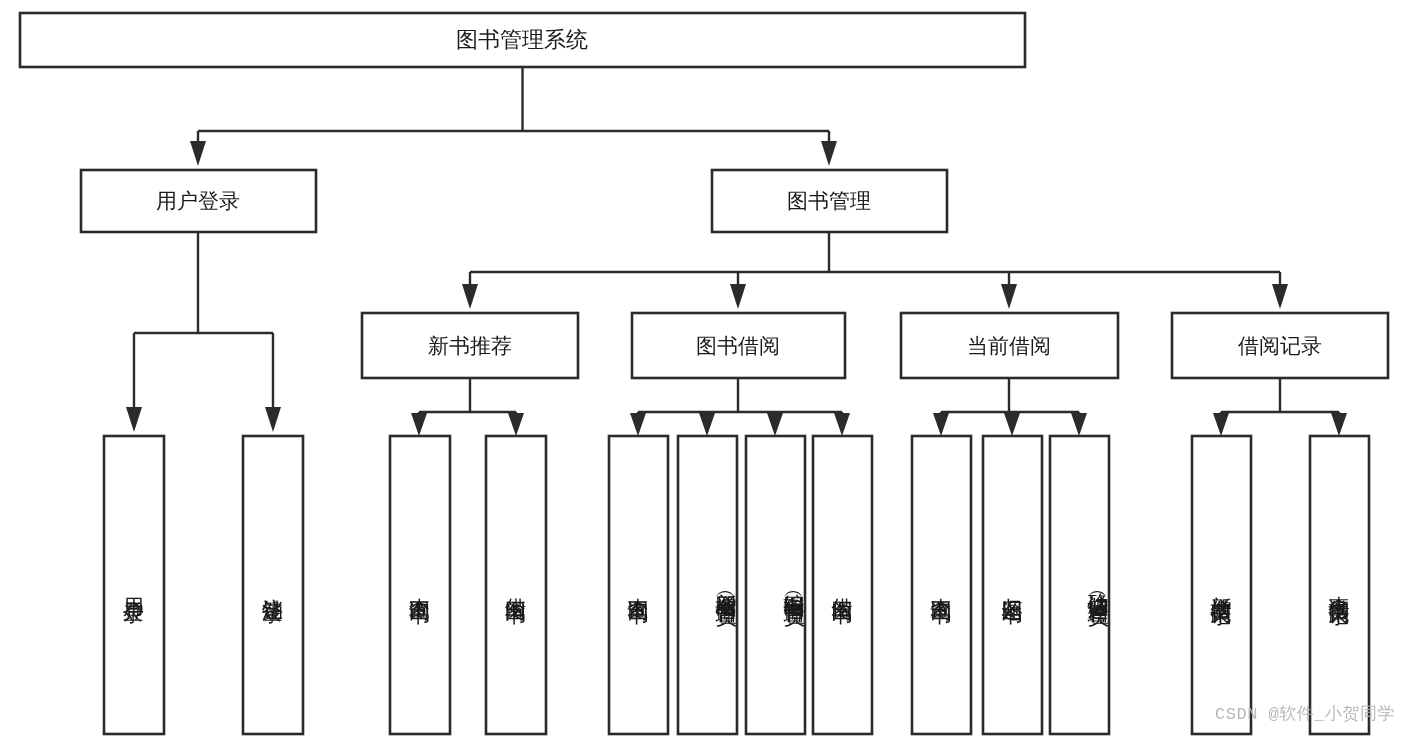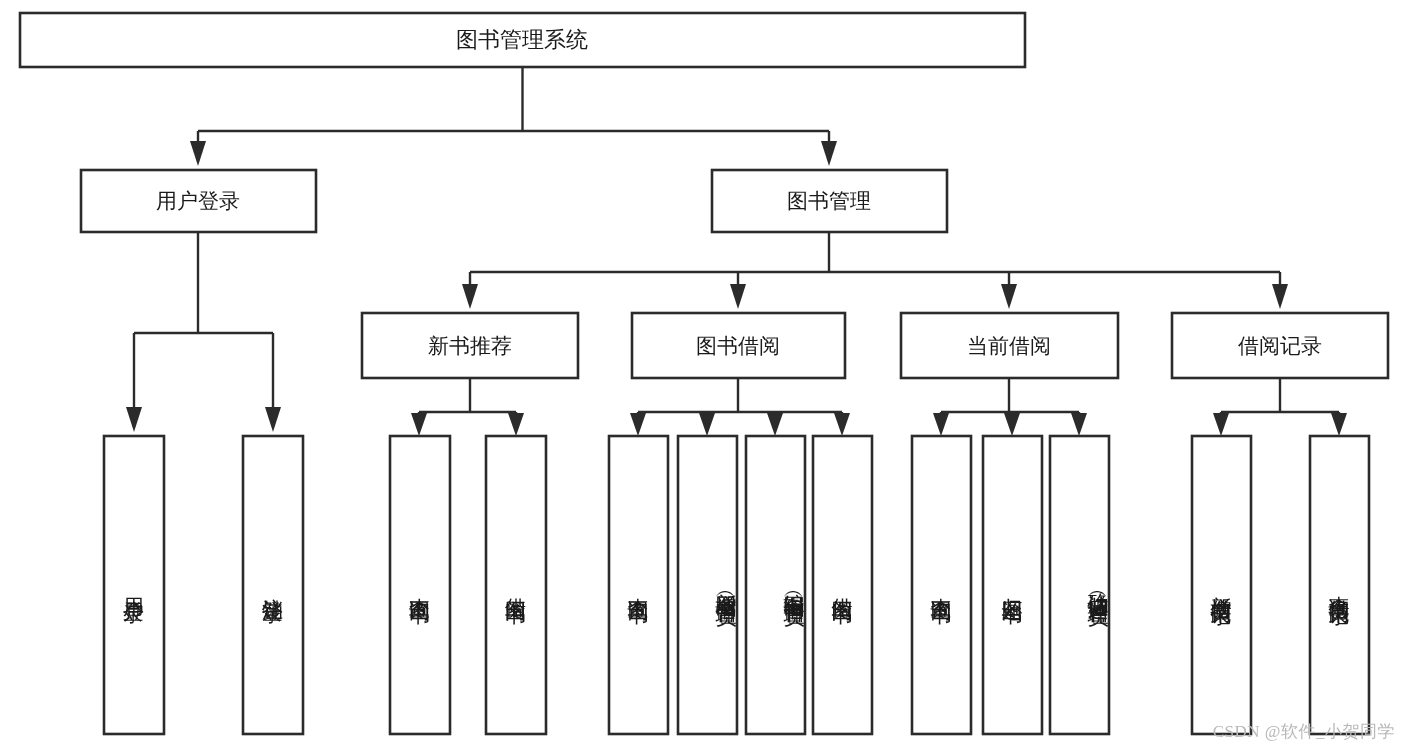--- a/index.html
+++ b/index.html
@@ -65,22 +65,22 @@
     line-height: 1;
     color: #1a1a1a;
     letter-spacing: 2px;
     white-space: nowrap;
     text-align: center;
     pointer-events: none;
   }
   .watermark {
     position: absolute;
     right: 10px;
-    bottom: 4px;
-    font-family: Liberation Serif, serif;
+    bottom: 22px;
+    font-family: Liberation Mono, monospace;
     font-size: 17px;
     color: #b8b8b8;
     white-space: nowrap;
     letter-spacing: 0.5px;
   }
 </style>
 </head>
 <body>
 
 <div id="diagram-root">

